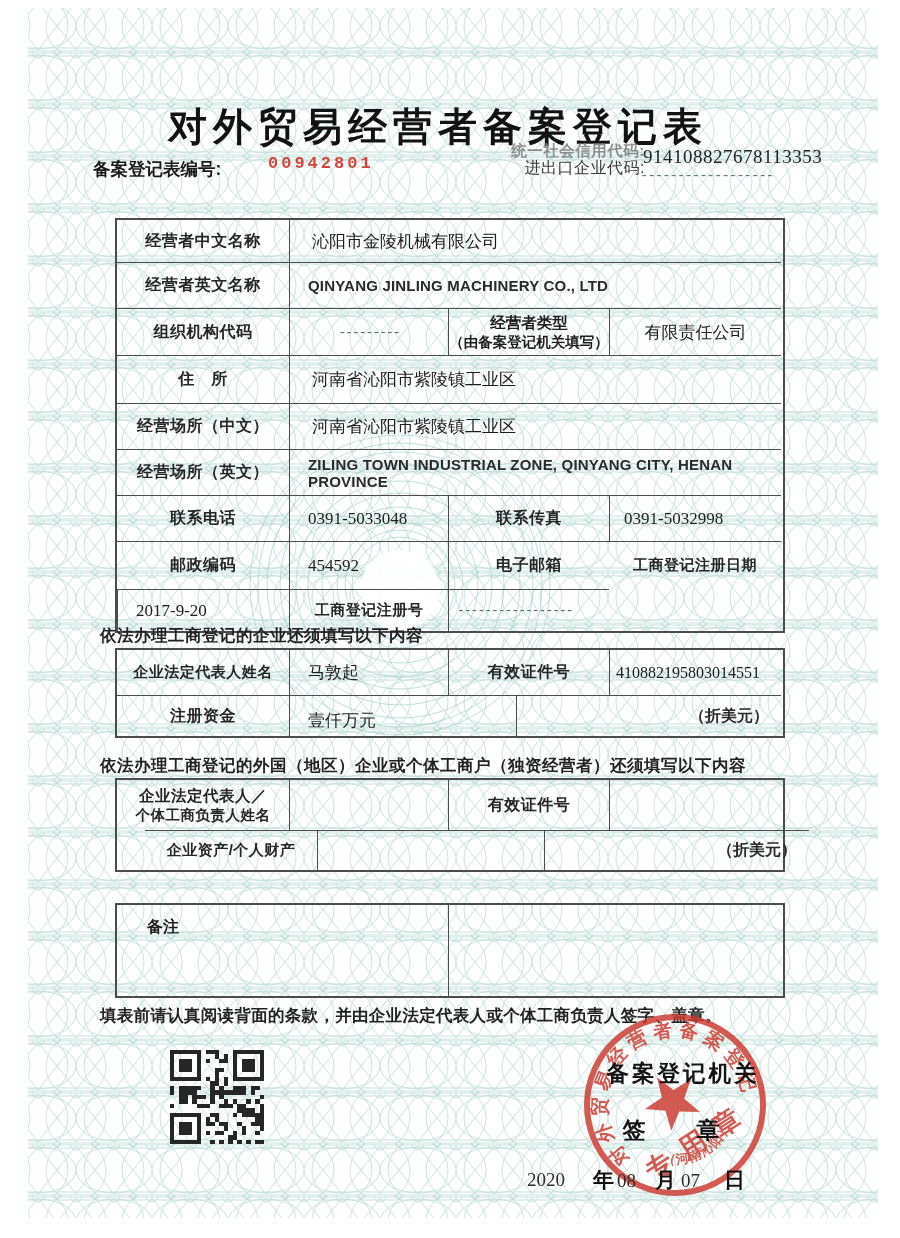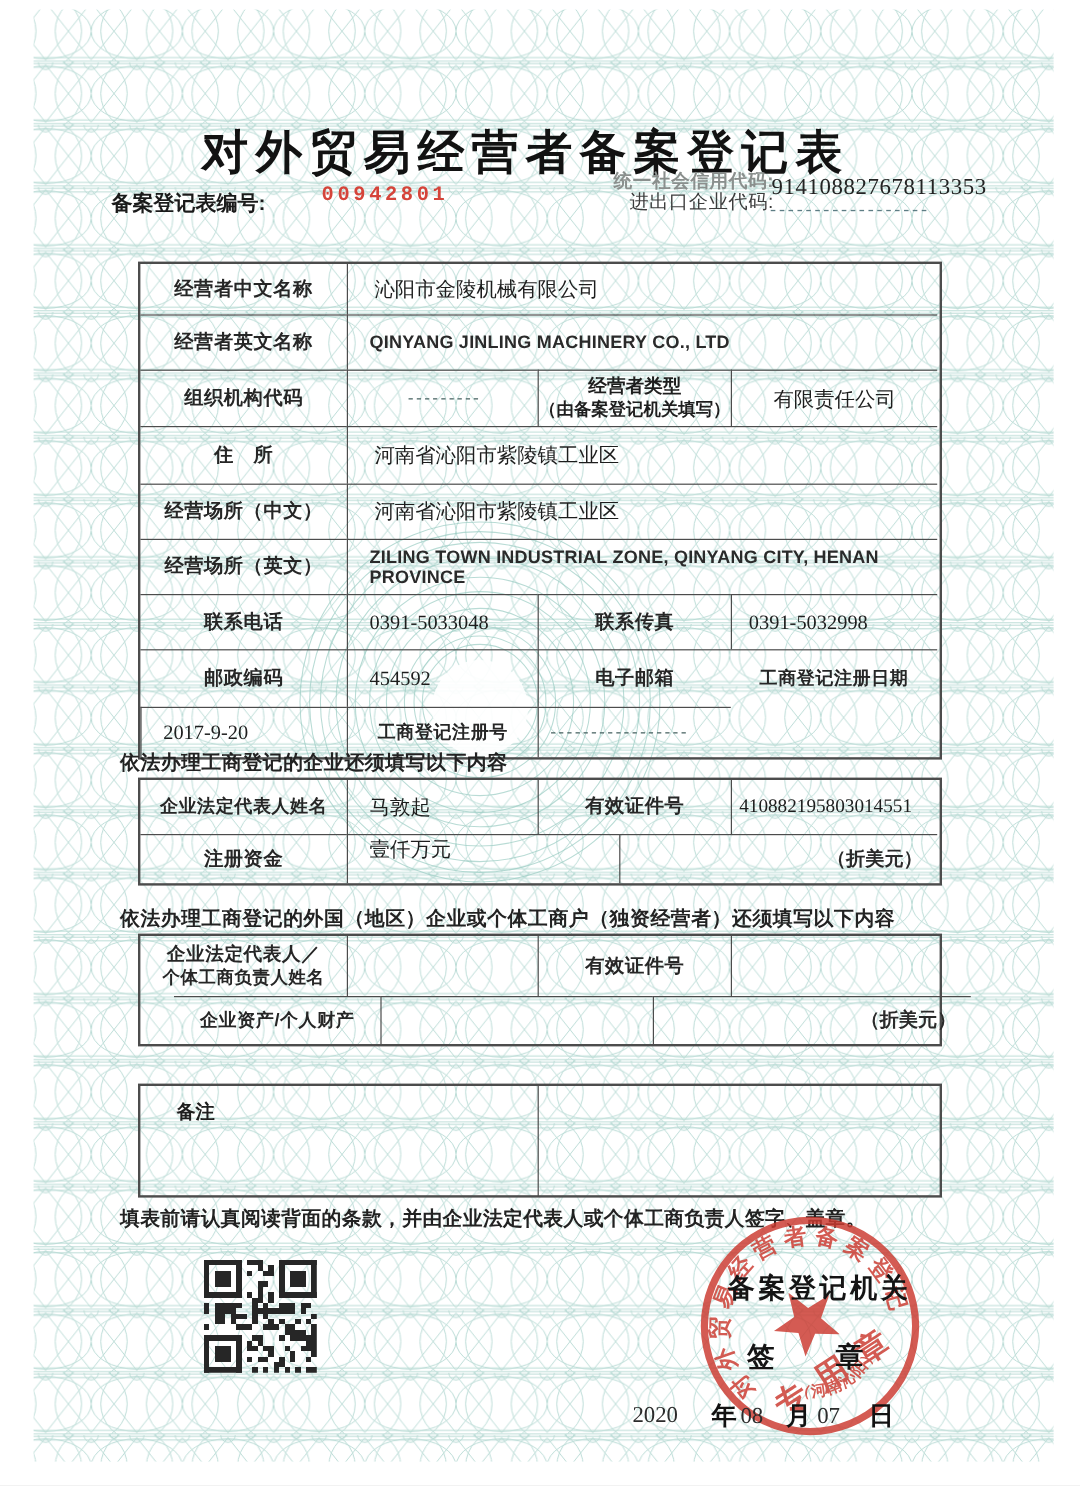--- a/index.html
+++ b/index.html
@@ -191,21 +191,21 @@
 
     <div class="tbl" style="left:115px; top:648px; width:670px; height:90px;">
       <div class="grid" style="grid-template-columns:172px 159px 161px 172px; grid-template-rows:45px;">
         <div class="cell lblc" style="font-size:15px">企业法定代表人姓名</div>
         <div class="cell valc bl" style="padding-left:18px">马敦起</div>
         <div class="cell lblc bl">有效证件号</div>
         <div class="cell valc bl" style="padding-left:6px; font-size:16px">410882195803014551</div>
       </div>
       <div class="grid" style="grid-template-columns:172px 227px 265px; grid-template-rows:41px;">
         <div class="cell lblc bt">注册资金</div>
-        <div class="cell valc bl bt" style="padding-left:18px; align-items:flex-start; padding-top:0;">壹仟万元</div>
+        <div class="cell valc bl bt" style="padding-left:18px; align-items:flex-start; padding-top:13px;">壹仟万元</div>
         <div class="cell bl bt usd">（折美元）</div>
       </div>
     </div>
 
     <div class="sec-header" style="top:755px">依法办理工商登记的外国（地区）企业或个体工商户（独资经营者）还须填写以下内容</div>
 
     <div class="tbl" style="left:115px; top:778px; width:670px; height:94px;">
       <div class="grid" style="grid-template-columns:172px 159px 161px 172px; grid-template-rows:50px;">
         <div class="cell lblc center two-line">
           <span class="l1">企业法定代表人／</span>

